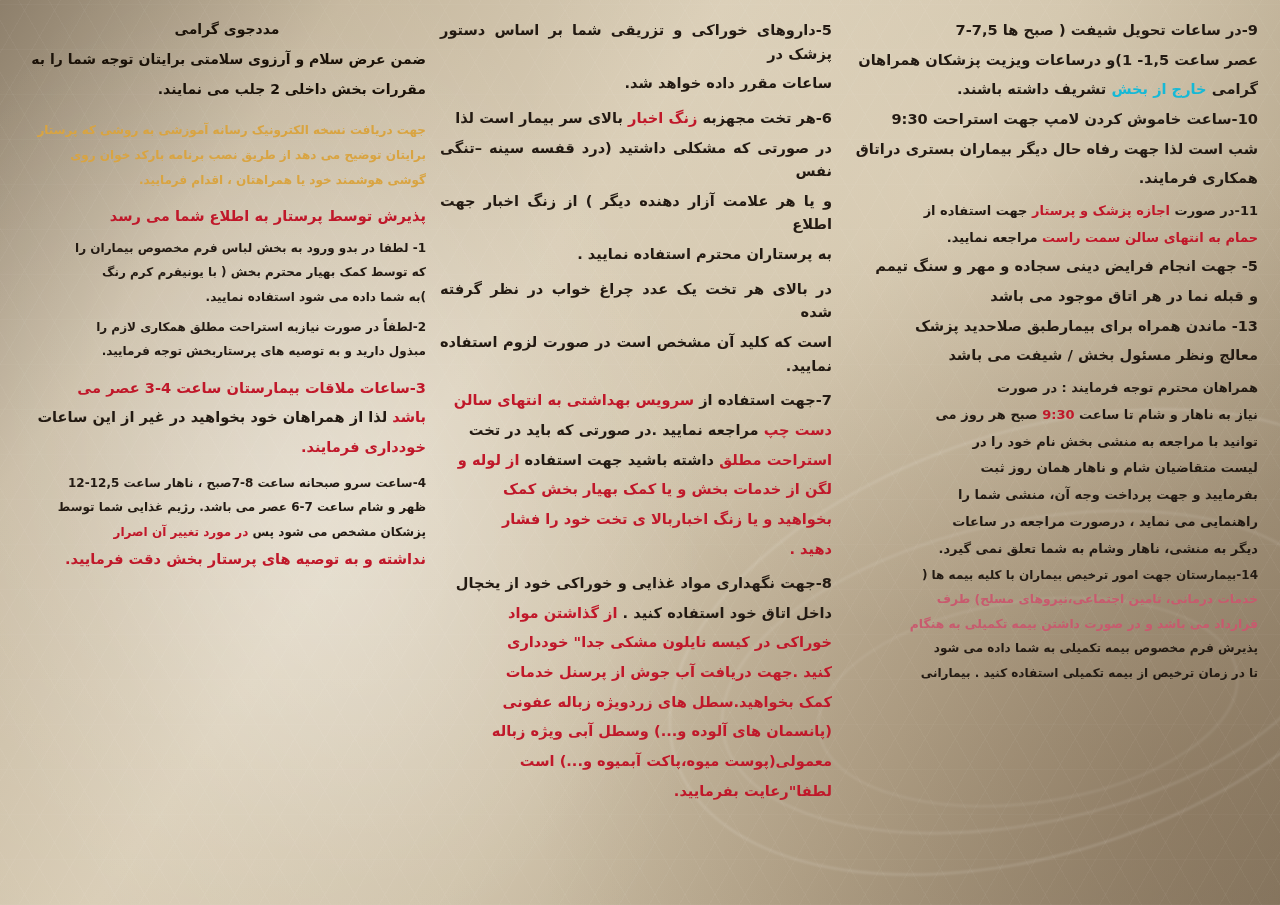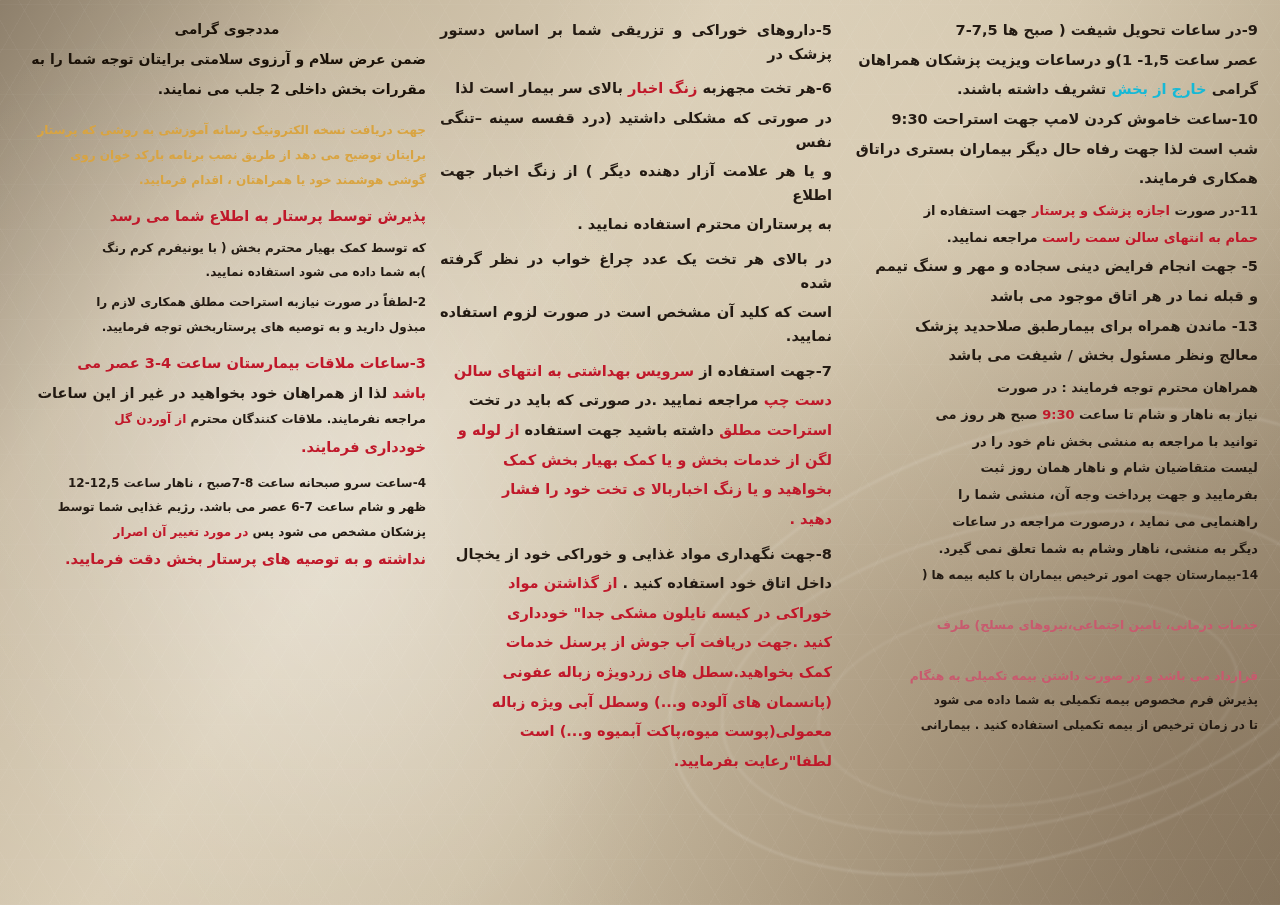--- a/index.html
+++ b/index.html
@@ -67,21 +67,21 @@
     color:#231a12;font-weight:700;
     letter-spacing:0;
   }
   .ln.sm{font-size:12px;line-height:1.55;}
   .ln.xs{font-size:12.3px;line-height:1.5;}
   .ln.big{font-size:13px;line-height:1.6;}
   .center{text-align:center;text-align-last:center;}
   .redb{color:#c0182a;font-weight:800;}
   .cyan{color:#16b9d6;font-weight:800;}
   .gold{color:#d9a441;}
-  .pink{color:#c85a6e;margin-top:26px;}
+  .pink{color:#c85a6e;}
   .hdr{font-size:14px;font-weight:800;line-height:1.7;color:#1b1208;}
   .gap{height:9px;}
   .gap-s{height:5px;}
   .gap-l{height:14px;}
 </style>
 </head>
 <body>
 
 <div id="bg"></div>
 <div class="swirl s1"></div>
@@ -131,20 +131,21 @@
     <p class="ln xs pink">خدمات درمانی، تامین اجتماعی،نیروهای مسلح) طرف</p>
     <p class="ln xs pink">قرارداد می باشد و در صورت داشتن بیمه تکمیلی به هنگام</p>
     <p class="ln sm">پذیرش فرم مخصوص بیمه تکمیلی  به شما داده می شود</p>
     <p class="ln sm">تا در زمان ترخیص  از بیمه تکمیلی استفاده کنید . بیمارانی</p>
   </div>
 
   <div class="col mid">
     <p class="ln">
       <span>5-</span><span>داروهای خوراکی و تزریقی شما بر اساس دستور پزشک در</span>
     </p>
+    <p class="ln">ساعات مقرر داده خواهد شد.</p>
     <div class="gap-s"></div>
     <p class="ln">
       <span>6-</span><span>هر تخت مجهزبه</span>
       <span class="redb">زنگ اخبار</span>
       <span>بالای سر بیمار است لذا</span>
     </p>
     <p class="ln">در صورتی که مشکلی داشتید (درد قفسه سینه –تنگی نفس</p>
     <p class="ln">و یا هر علامت آزار دهنده دیگر ) از زنگ اخبار جهت اطلاع</p>
     <p class="ln">به پرستاران محترم استفاده نمایید .</p>
     <div class="gap-s"></div>
@@ -187,36 +188,36 @@
     <p class="hdr center">مددجوی گرامی</p>
     <p class="hdr">ضمن عرض سلام و آرزوی سلامتی برایتان توجه شما را به</p>
     <p class="hdr">مقررات بخش داخلی 2 جلب می نمایند.</p>
     <div class="gap-l"></div>
     <p class="ln sm gold">جهت دریافت نسخه الکترونیک رسانه آموزشی به روشی که پرستار</p>
     <p class="ln sm gold">برایتان توضیح می دهد از طریق نصب برنامه بارکد خوان روی</p>
     <p class="ln sm gold">گوشی هوشمند خود یا همراهتان ، اقدام فرمایید.</p>
     <div class="gap"></div>
     <p class="ln redb">پذیرش توسط پرستار به اطلاع شما می رسد</p>
     <div class="gap-s"></div>
+    <p class="ln sm">
+      <span>1-</span>
+      <span>لطفا در بدو ورود به بخش لباس فرم مخصوص بیماران را</span>
+    </p>
     <p class="ln sm">که توسط کمک بهیار محترم بخش ( با یونیفرم کرم رنگ</p>
     <p class="ln sm">)به شما داده می شود استفاده نمایید.</p>
     <div class="gap-s"></div>
     <p class="ln sm">
       <span>2-</span><span>لطفاً در صورت نیازبه استراحت مطلق همکاری لازم را</span>
     </p>
     <p class="ln sm">مبذول دارید و به توصیه های پرستاربخش توجه فرمایید.</p>
     <div class="gap"></div>
     <p class="ln redb">3-ساعات ملاقات بیمارستان ساعت 4-3 عصر می</p>
     <p class="ln">
       <span class="redb">باشد</span>
       <span>لذا از همراهان خود بخواهید در غیر از این ساعات</span>
-    </p>
-    <p class="ln sm">
-      <span>مراجعه نفرمایند. ملاقات کنندگان محترم</span>
-      <span class="redb">از آوردن گل</span>
     </p>
     <p class="ln redb">خودداری فرمایند.</p>
     <div class="gap"></div>
     <p class="ln sm">4-ساعت سرو صبحانه ساعت 8-7صبح ، ناهار ساعت 12,5-12</p>
     <p class="ln sm">ظهر و شام ساعت 7-6 عصر می باشد. رژیم غذایی شما توسط</p>
     <p class="ln sm">
       <span>پزشکان مشخص می شود پس</span>
       <span class="redb">در مورد تغییر آن اصرار</span>
     </p>
     <p class="ln redb">نداشته و به توصیه های پرستار بخش دقت فرمایید.</p>

